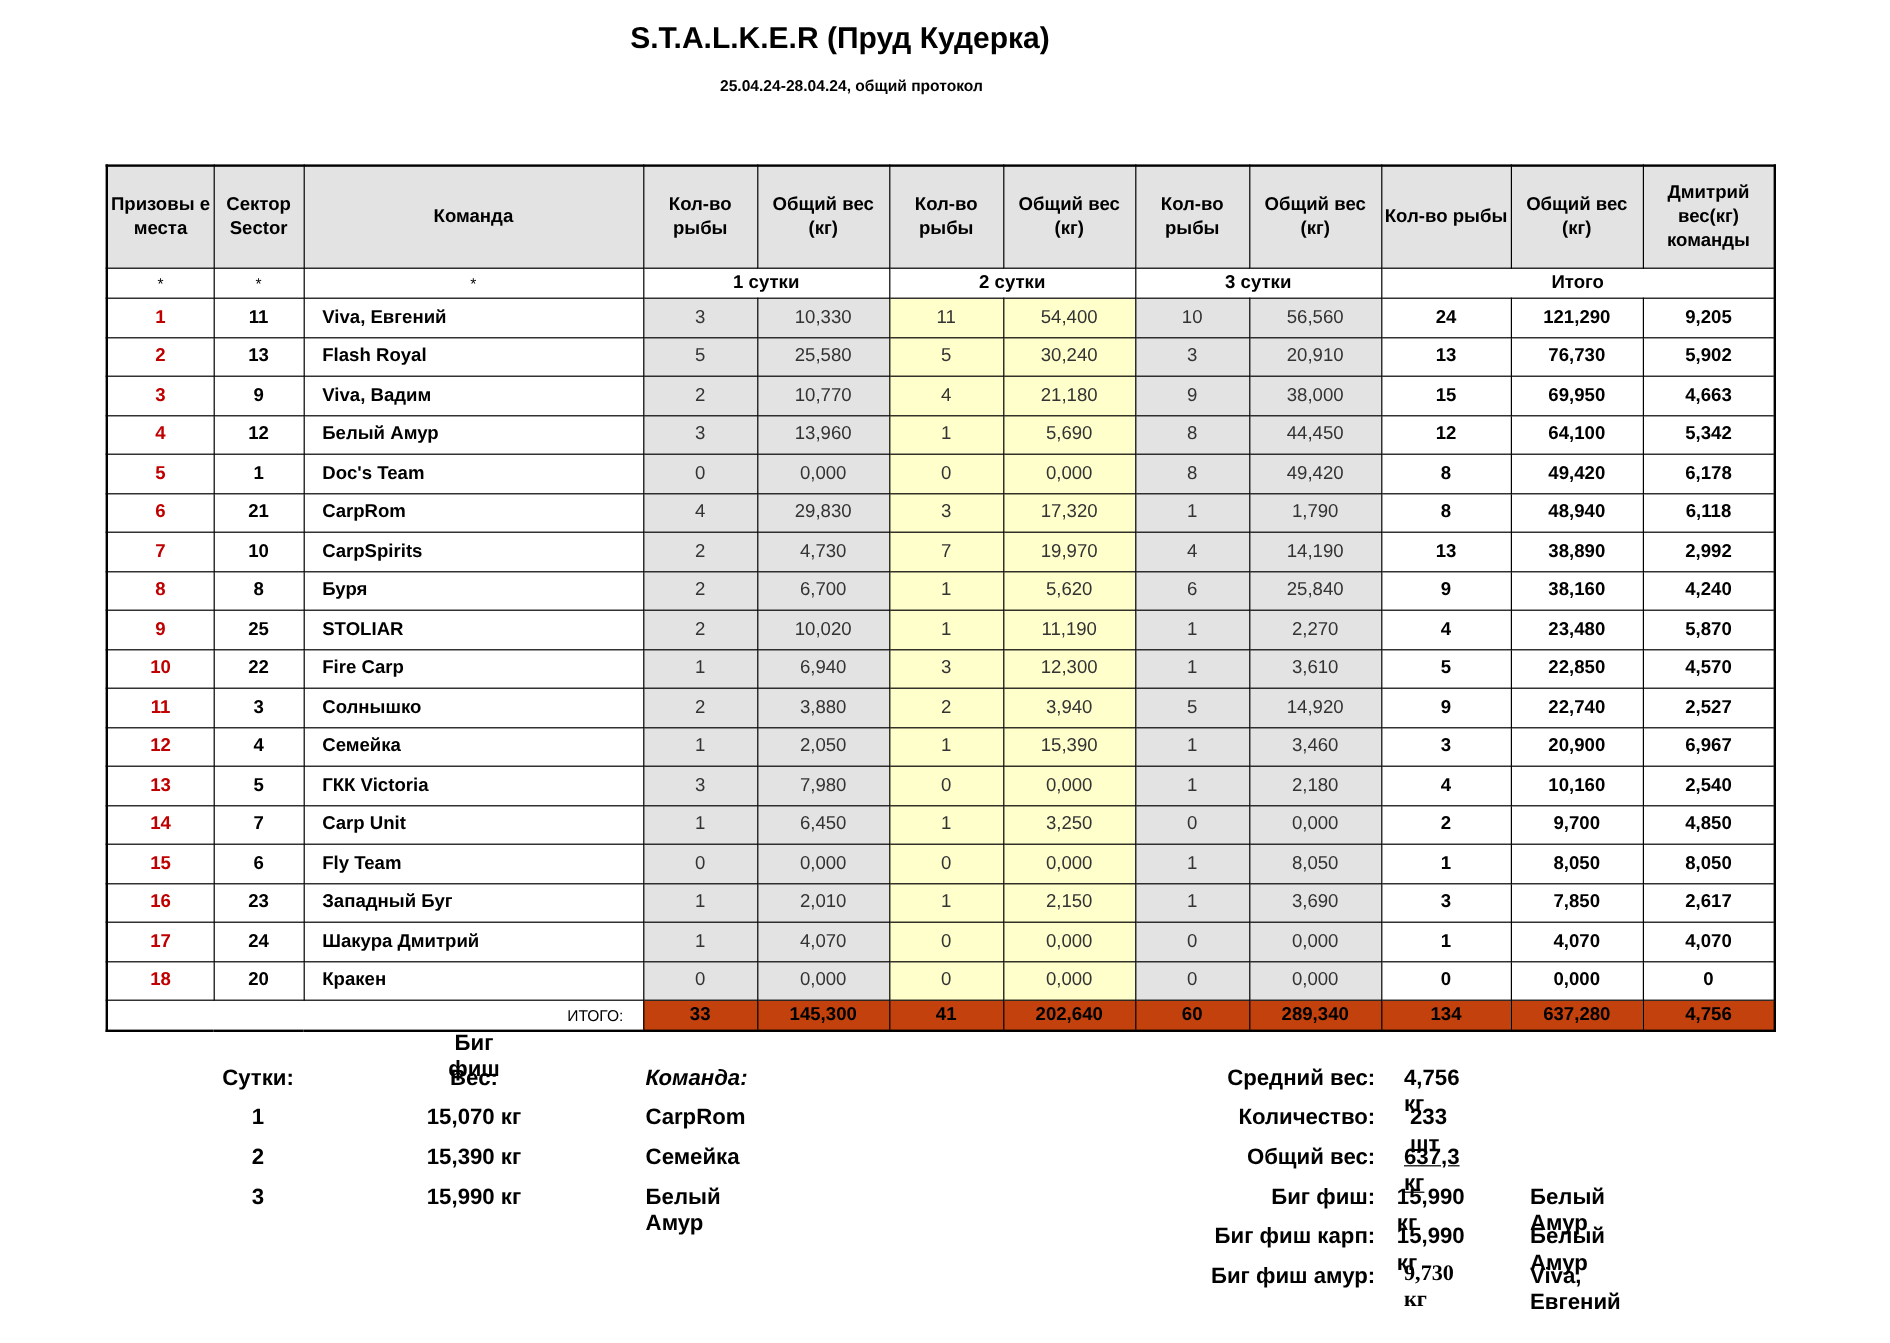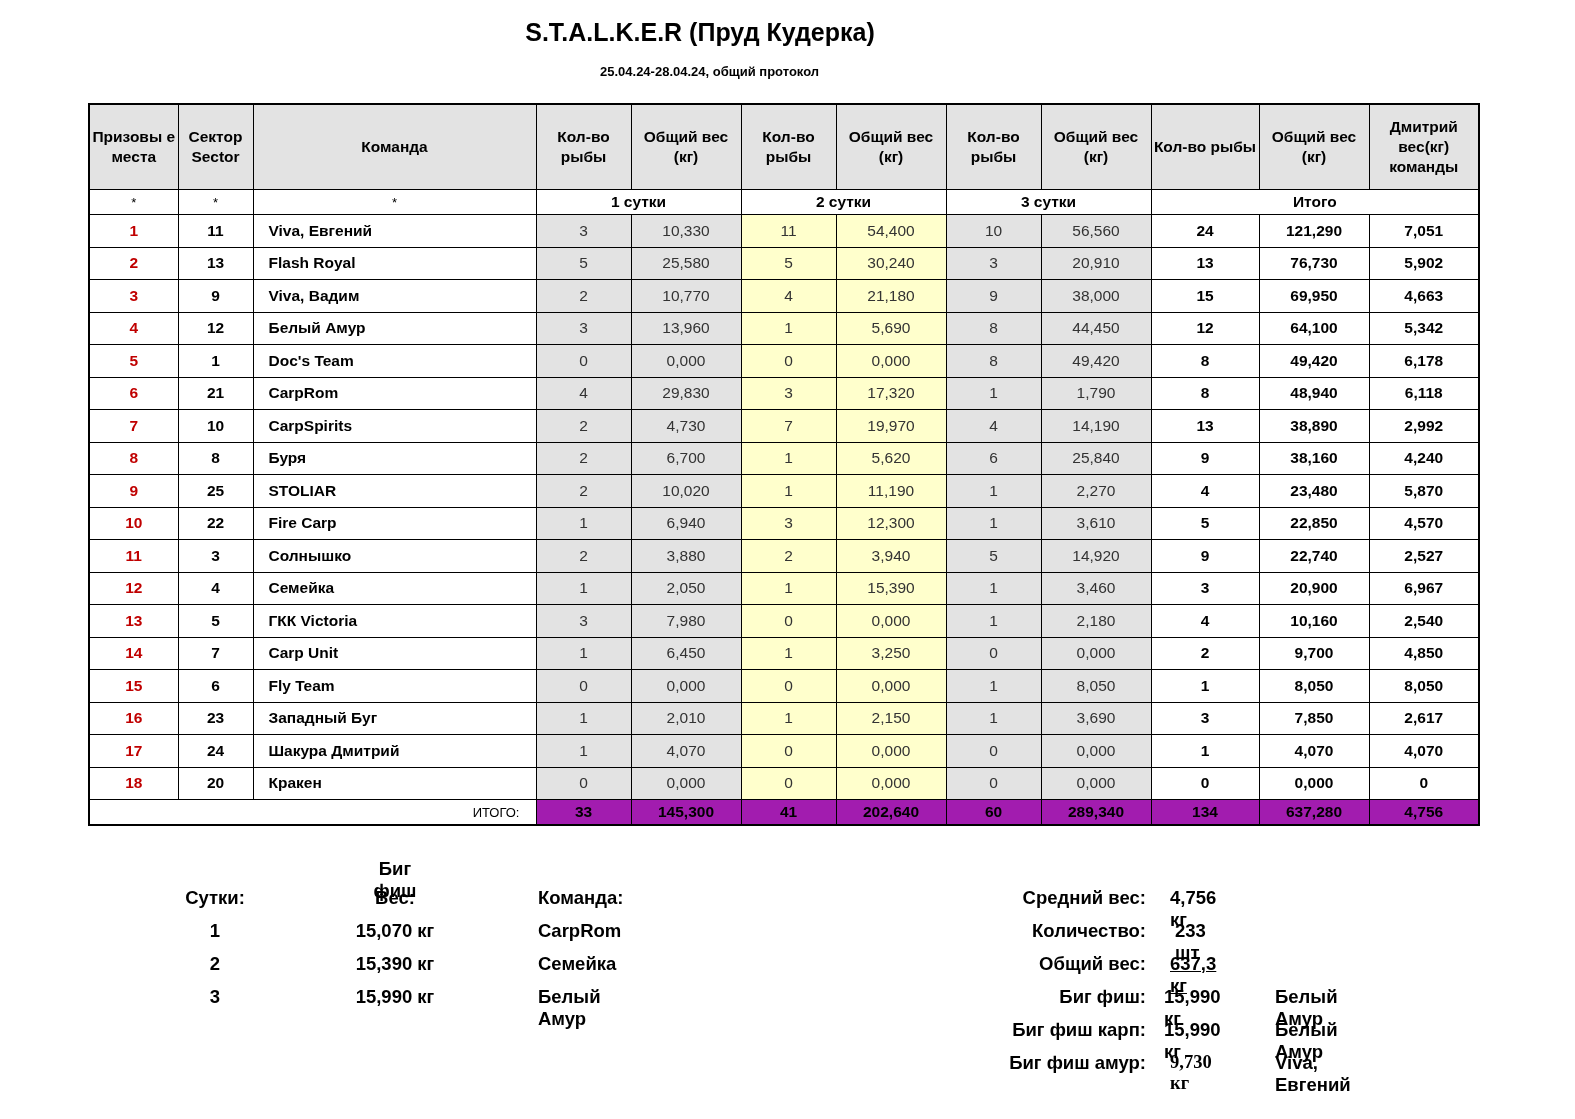--- a/index.html
+++ b/index.html
@@ -13,22 +13,22 @@
   table.protocol thead tr.sub td.star { font-weight: normal; font-size: 13px; }
   table.protocol tbody tr td { height: 31.5px; }
   td.place { color: #c00000; font-weight: bold; }
   td.sector { font-weight: bold; }
   td.team { text-align: left !important; padding-left: 15px !important; font-weight: bold; }
   td.g { background: #e3e3e3; color: #333; }
   td.y { background: #ffffcc; color: #333; }
   td.tot { font-weight: bold; }
   tr.total td { height: 24px !important; }
   tr.total td.label { text-align: right; padding-right: 16px; font-size: 13px; }
-  tr.total td.hl { background: #a21caf; font-weight: bold; }
-  table.protocol { border: 2.5px solid #000; }
+  tr.total td.hl { background: #c2410c; font-weight: bold; }
+  table.protocol { border: 2.5px solid #000; margin-top: 34px; }
   .bigfish { position: absolute; font-weight: bold; font-size: 18.5px; }
   .bf-col { position: absolute; text-align: center; }
   .summary { position: absolute; font-weight: bold; font-size: 18.5px; }
   .sum-label { position: absolute; text-align: right; width: 200px; }
   .sum-val { position: absolute; }
   .sum-team { position: absolute; }
 </style>
 </head>
 <body>
 
@@ -81,21 +81,21 @@
         <td class="sector">11</td>
         <td class="team">Viva, Евгений</td>
         <td class="g">3</td>
         <td class="g">10,330</td>
         <td class="y">11</td>
         <td class="y">54,400</td>
         <td class="g">10</td>
         <td class="g">56,560</td>
         <td class="tot">24</td>
         <td class="tot">121,290</td>
-        <td class="tot">7,051</td>
+        <td class="tot">9,205</td>
       </tr>
       <tr>
         <td class="place">2</td>
         <td class="sector">13</td>
         <td class="team">Flash Royal</td>
         <td class="g">5</td>
         <td class="g">25,580</td>
         <td class="y">5</td>
         <td class="y">30,240</td>
         <td class="g">3</td>
@@ -342,21 +342,21 @@
       <td class="hl">637,280</td>
       <td class="hl">4,756</td>
     </tr>
   </tfoot>
 </table>
 
 <div class="bigfish">
   <div class="bf-col" style="left:355px; top:858px; width:80px;">Биг фиш</div>
   <div class="bf-col" style="left:175px; top:887px; width:80px;">Сутки:</div>
   <div class="bf-col" style="left:355px; top:887px; width:80px;">Вес:</div>
-  <div class="bf-col" style="left:538px; top:887px; text-align:left;">Команда:</div>
+  <div class="bf-col" style="left:538px; top:887px; text-align:left;font-style:italic;">Команда:</div>
   <div id="bf-rows">
       <div class="bf-col" style="left: 175px; top: 920px; width: 80px;">1</div>
       <div class="bf-col" style="left: 345px; top: 920px; width: 100px;">15,070 кг</div>
       <div class="bf-col" style="left: 538px; top: 920px; text-align: left;">CarpRom</div>
       <div class="bf-col" style="left: 175px; top: 953px; width: 80px;">2</div>
       <div class="bf-col" style="left: 345px; top: 953px; width: 100px;">15,390 кг</div>
       <div class="bf-col" style="left: 538px; top: 953px; text-align: left;">Семейка</div>
       <div class="bf-col" style="left: 175px; top: 986px; width: 80px;">3</div>
       <div class="bf-col" style="left: 345px; top: 986px; width: 100px;">15,990 кг</div>
       <div class="bf-col" style="left: 538px; top: 986px; text-align: left;">Белый Амур</div>

